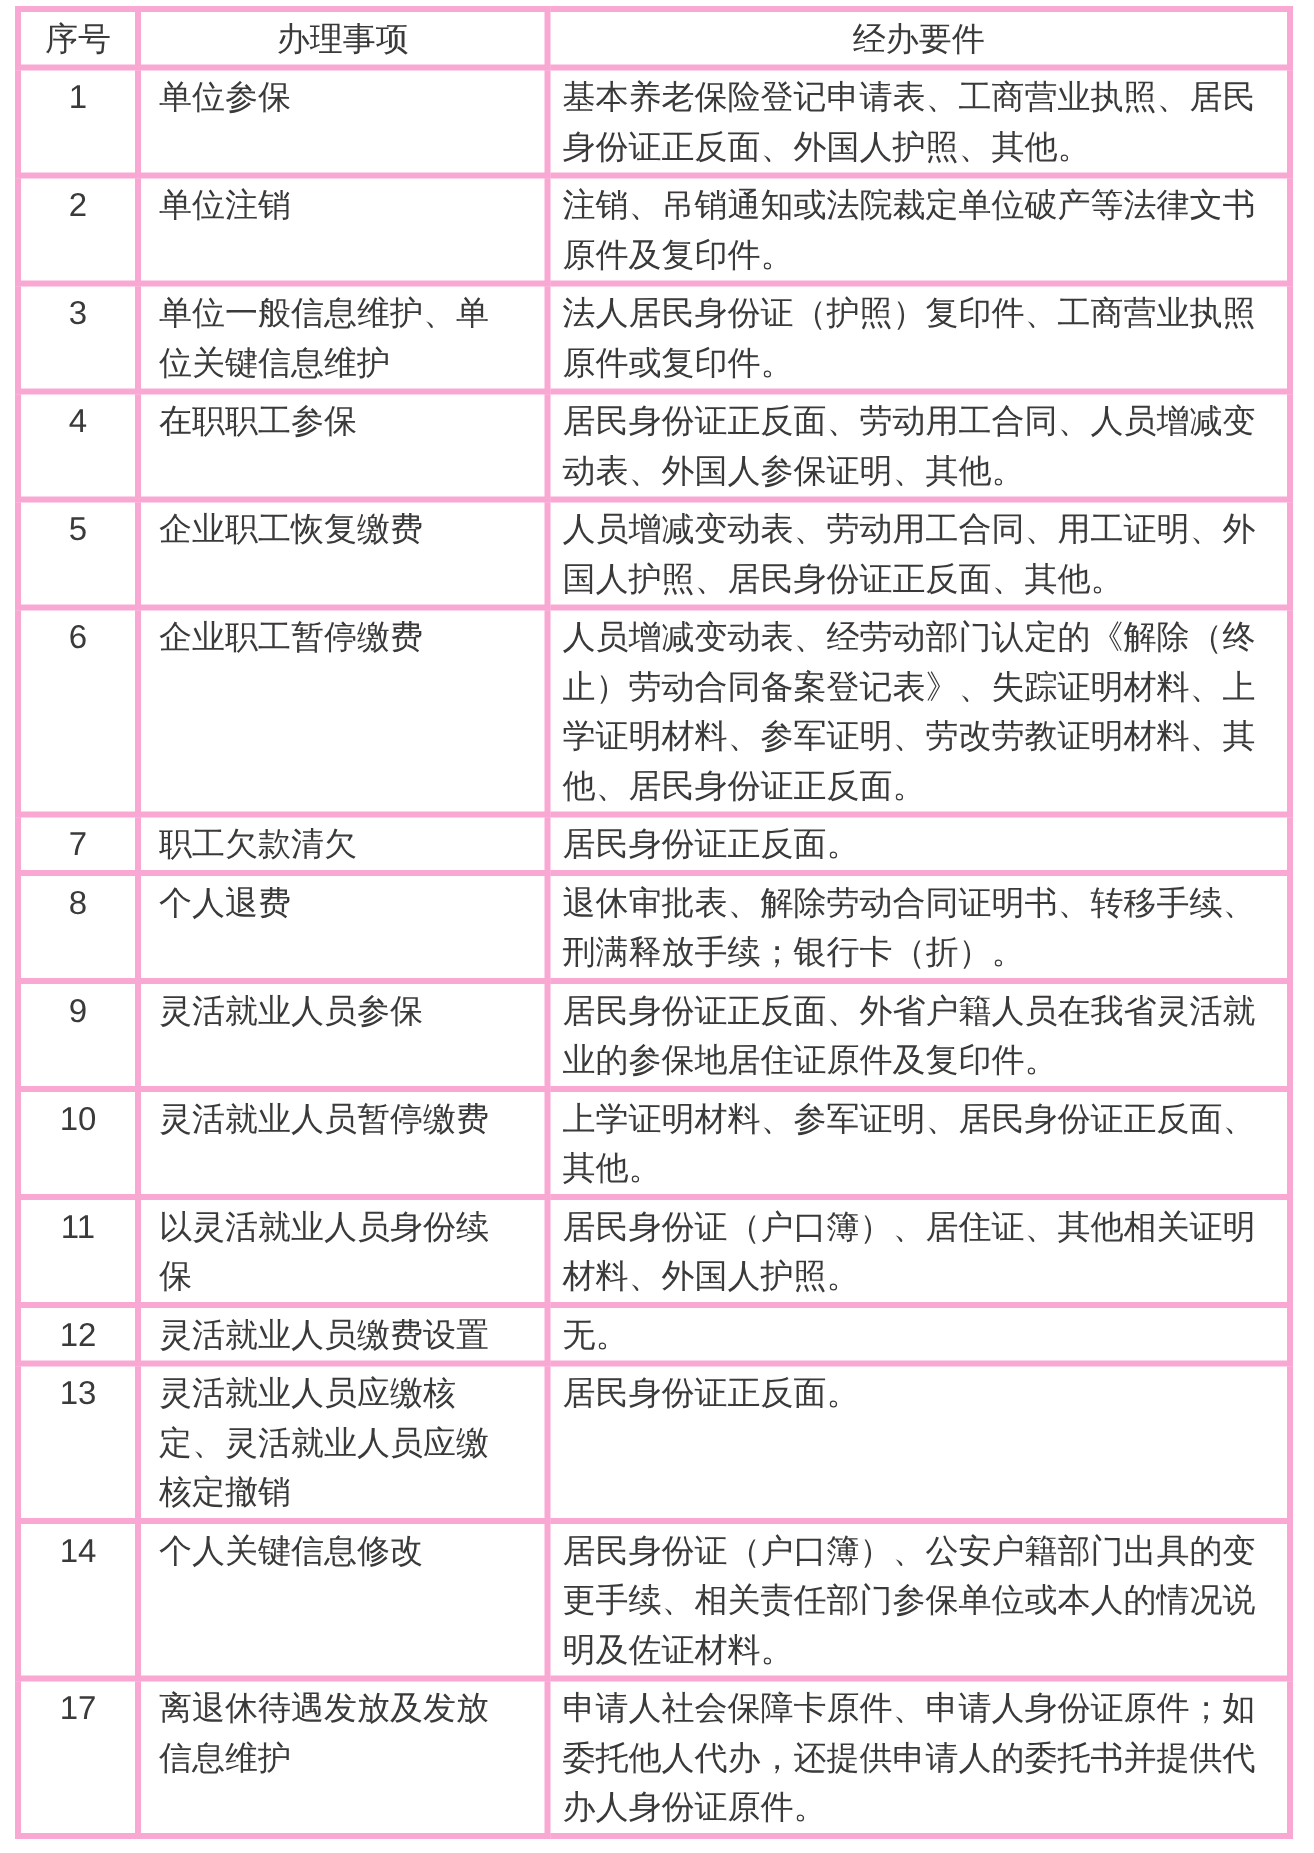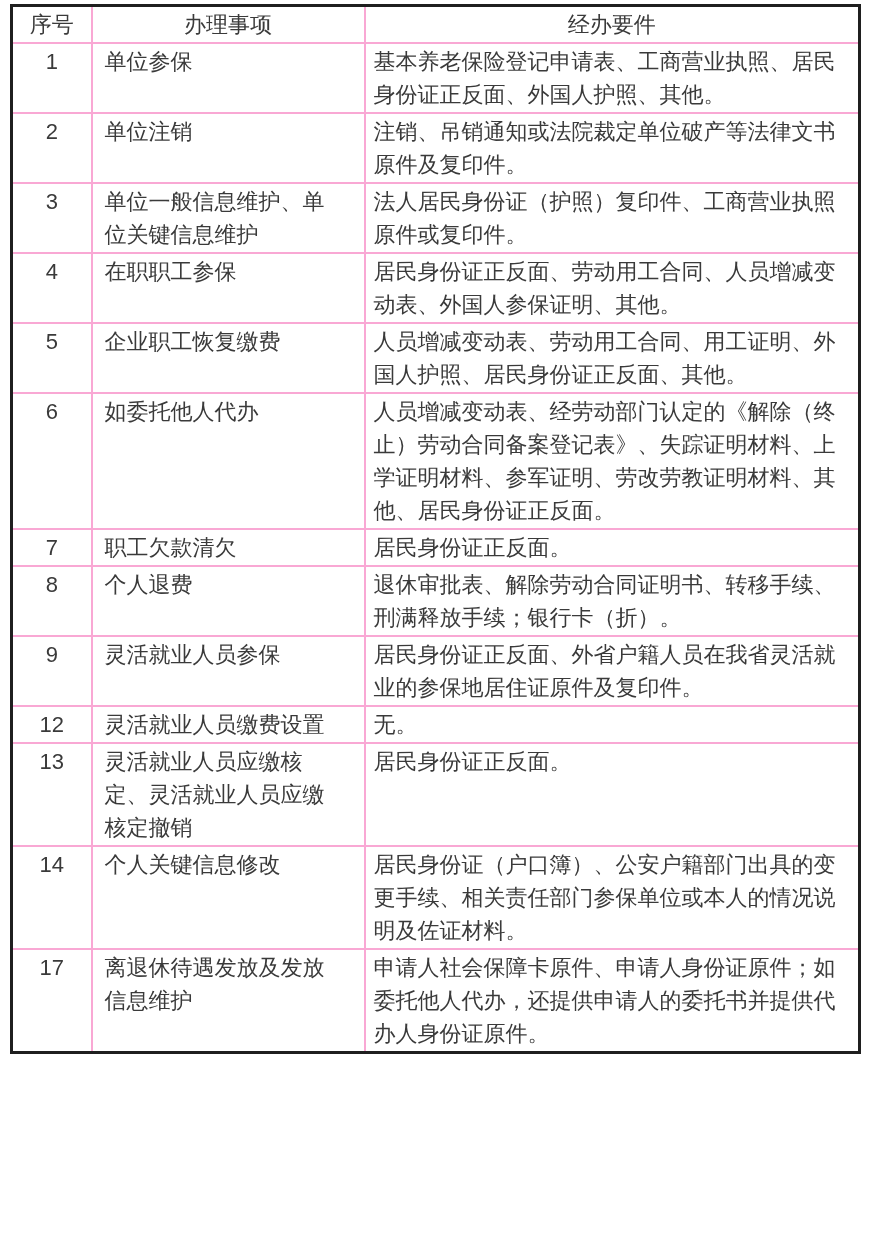--- a/index.html
+++ b/index.html
@@ -17,21 +17,21 @@
       color: #3a3a3a;
     }
     table.doc-table {
       border-collapse: collapse;
       table-layout: fixed;
       width: 848px;
       border: 3px solid #1f1f1f;
     }
     table.doc-table th,
     table.doc-table td {
-      border: 2px solid #f9a8d4;
+      border: 4px solid #f9a8d4;
       font-size: 22px;
       line-height: 33px;
       vertical-align: top;
       font-weight: 400;
       color: #3a3a3a;
       word-break: break-word;
     }
     th.h-no, th.h-item, th.h-req {
       text-align: center;
       padding: 1px 2px;
@@ -86,37 +86,47 @@
         <td class="c-item">在职职工参保</td>
         <td class="c-req">居民身份证正反面、劳动用工合同、人员增减变动表、外国人参保证明、其他。</td>
       </tr>
       <tr>
         <td class="c-no">5</td>
         <td class="c-item">企业职工恢复缴费</td>
         <td class="c-req">人员增减变动表、劳动用工合同、用工证明、外国人护照、居民身份证正反面、其他。</td>
       </tr>
       <tr>
         <td class="c-no">6</td>
-        <td class="c-item">如委托他人代办</td>
+        <td class="c-item">企业职工暂停缴费</td>
         <td class="c-req">人员增减变动表、经劳动部门认定的《解除（终止）劳动合同备案登记表》、失踪证明材料、上学证明材料、参军证明、劳改劳教证明材料、其他、居民身份证正反面。</td>
       </tr>
       <tr>
         <td class="c-no">7</td>
         <td class="c-item">职工欠款清欠</td>
         <td class="c-req">居民身份证正反面。</td>
       </tr>
       <tr>
         <td class="c-no">8</td>
         <td class="c-item">个人退费</td>
         <td class="c-req">退休审批表、解除劳动合同证明书、转移手续、刑满释放手续；银行卡（折）。</td>
       </tr>
       <tr>
         <td class="c-no">9</td>
         <td class="c-item">灵活就业人员参保</td>
         <td class="c-req">居民身份证正反面、外省户籍人员在我省灵活就业的参保地居住证原件及复印件。</td>
+      </tr>
+      <tr>
+        <td class="c-no">10</td>
+        <td class="c-item">灵活就业人员暂停缴费</td>
+        <td class="c-req">上学证明材料、参军证明、居民身份证正反面、其他。</td>
+      </tr>
+      <tr>
+        <td class="c-no">11</td>
+        <td class="c-item">以灵活就业人员身份续保</td>
+        <td class="c-req">居民身份证（户口簿）、居住证、其他相关证明材料、外国人护照。</td>
       </tr>
       <tr>
         <td class="c-no">12</td>
         <td class="c-item">灵活就业人员缴费设置</td>
         <td class="c-req">无。</td>
       </tr>
       <tr>
         <td class="c-no">13</td>
         <td class="c-item">灵活就业人员应缴核定、灵活就业人员应缴核定撤销</td>
         <td class="c-req">居民身份证正反面。</td>

